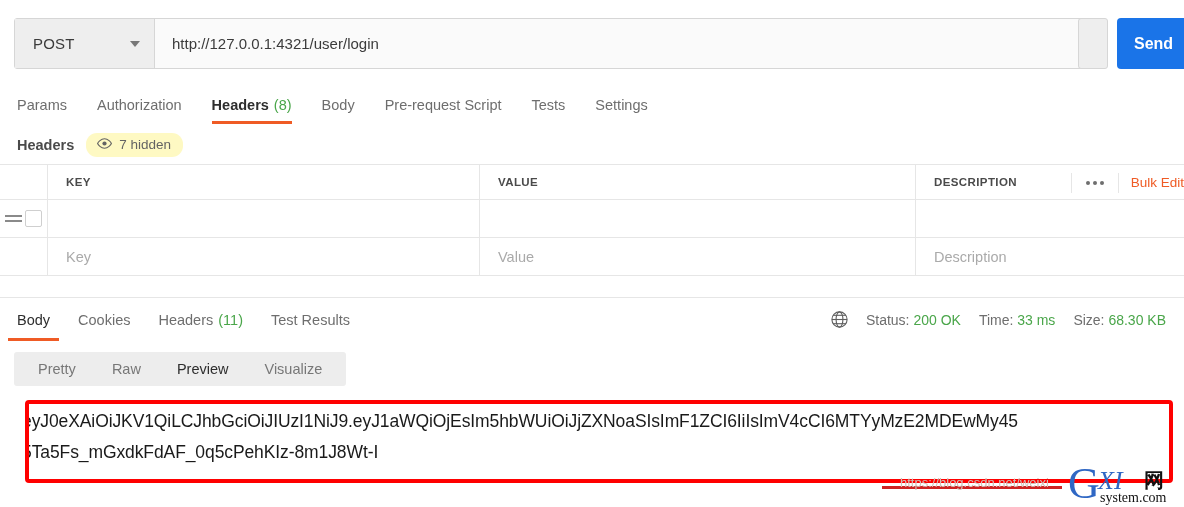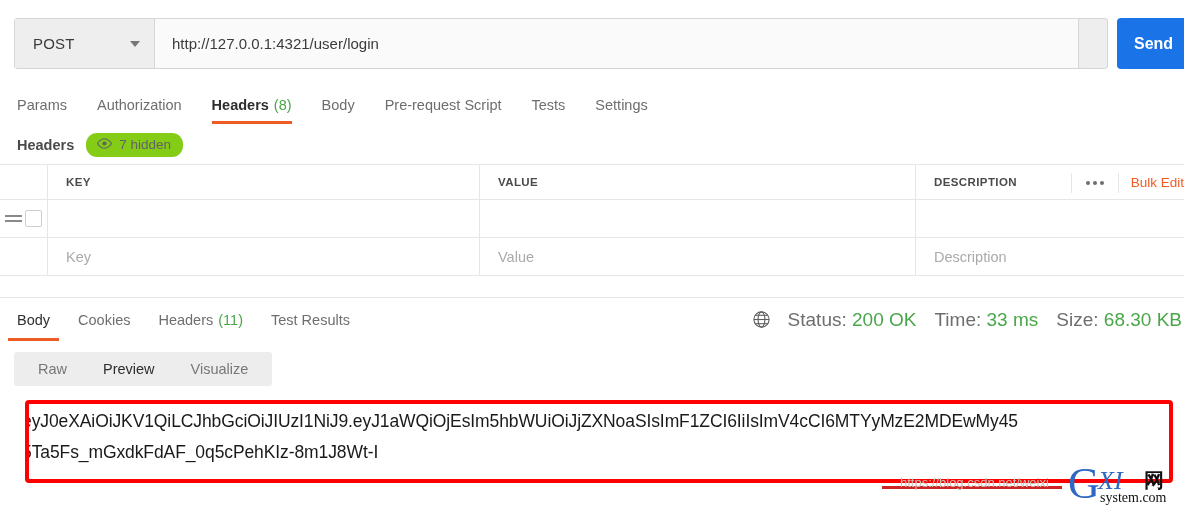--- a/index.html
+++ b/index.html
@@ -131,21 +131,21 @@
   .headers-title {
     font-size: 14.5px;
     font-weight: bold;
     color: #4a4a4a;
     margin-right: 12px;
   }
   .hidden-badge {
     display: flex;
     align-items: center;
     gap: 7px;
-    background: #84cc16;
+    background: #fef9c3;
     border-radius: 11px;
     padding: 4px 12px 5px 11px;
     font-size: 13.5px;
     color: #636363;
     cursor: pointer;
   }
   .eye-icon { display: block; }
 
   
   .kv-table {
@@ -268,22 +268,22 @@
     height: 3px;
     background: #ef5b25;
   }
   .resp-meta {
     position: absolute;
     right: 0; top: 0;
     height: 43px;
     display: flex;
     align-items: center;
     gap: 18px;
-    padding-right: 2px;
-    font-size: 19px;
+    padding-right: 18px;
+    font-size: 14px;
     color: #6e6e6e;
   }
   .meta-item { white-space: nowrap; }
   .meta-val { color: #4aa64a; }
 
   
   .fmt-bar {
     position: absolute;
     left: 14px; top: 352px;
     height: 34px;
@@ -518,20 +518,21 @@
       <span class="meta-val">33 ms</span>
     </span>
     <span class="meta-item">
       <span>Size:</span>
       <span class="meta-val">68.30 KB</span>
     </span>
   </div>
 </div>
 
 <div class="fmt-bar">
+  <div class="fmt-pill">Pretty</div>
   <div class="fmt-pill">Raw</div>
   <div class="fmt-pill active">Preview</div>
   <div class="fmt-pill">Visualize</div>
 </div>
 
 <div class="token-box">
   <div class="token-text">eyJ0eXAiOiJKV1QiLCJhbGciOiJIUzI1NiJ9.eyJ1aWQiOjEsIm5hbWUiOiJjZXNoaSIsImF1ZCI6IiIsImV4cCI6MTYyMzE2MDEwMy45
 5Ta5Fs_mGxdkFdAF_0q5cPehKIz-8m1J8Wt-I</div>
 </div>
 

